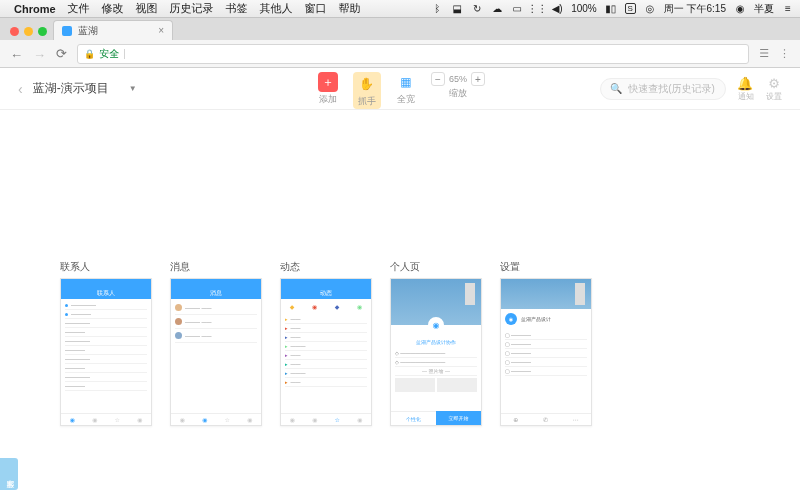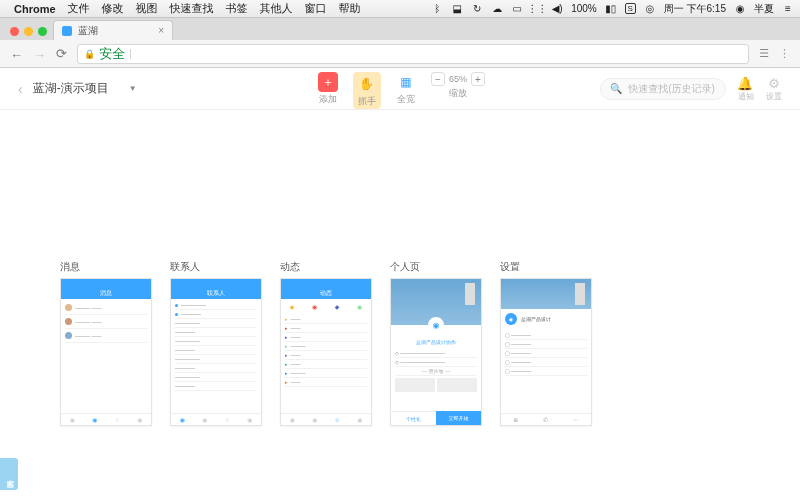--- a/index.html
+++ b/index.html
@@ -21,21 +21,21 @@
   .tab { background: #f5f5f5; border: 1px solid #c8c8c8; border-bottom: none; height: 20px; border-radius: 4px 4px 0 0; display: flex; align-items: center; padding: 0 8px; font-size: 10px; color: #555; min-width: 120px; gap:6px;}
   .tab .favicon { width: 10px; height: 10px; background: #3aa5ff; border-radius: 2px; }
   .tab .close { margin-left:auto; color:#888; cursor:pointer; }
 
   
   .chrome-bar { height: 28px; background: #f5f5f5; border-bottom: 1px solid #d0d0d0; display: flex; align-items: center; padding: 0 10px; gap: 10px; }
   .chrome-nav { display: flex; gap: 10px; color: #777; font-size: 13px; }
   .chrome-nav span { cursor: pointer; }
   .address { flex: 1; height: 20px; background: #fff; border: 1px solid #d6d6d6; border-radius: 3px; display: flex; align-items: center; padding: 0 6px; font-size: 10px; color: #555; gap: 4px; }
   .address .lock { color: #0a8a3a; font-size: 9px; }
-  .address .secure { color: #0a8a3a; font-size: 13px; }
+  .address .secure { color: #0a8a3a; font-size: 10px; }
   .chrome-right { display:flex; gap:10px; color:#888; }
 
   
   .page { background: #fff; height: calc(500px - 18px - 22px - 28px); position: relative; overflow:hidden; }
 
   .app-header { height: 42px; border-bottom: 1px solid #eee; display: flex; align-items: center; padding: 0 18px; }
   .back-arrow { color: #bbb; font-size: 14px; margin-right: 10px; cursor:pointer;}
   .project-name { font-size: 12px; color: #444; display: flex; align-items: center; gap: 20px; }
   .project-name .caret { font-size: 8px; color: #888; }
 
@@ -85,21 +85,21 @@
 </style>
 </head>
 <body>
 
 <div class="mac-menubar">
   <span class="apple-logo"></span>
   <span class="menu-item bold">Chrome</span>
   <span class="menu-item">文件</span>
   <span class="menu-item">修改</span>
   <span class="menu-item">视图</span>
-  <span class="menu-item">快速查找</span>
+  <span class="menu-item">历史记录</span>
   <span class="menu-item">书签</span>
   <span class="menu-item">其他人</span>
   <span class="menu-item">窗口</span>
   <span class="menu-item">帮助</span>
   <div class="right">
     <span class="ic">ᛒ</span>
     <span class="ic">⬓</span>
     <span class="ic">↻</span>
     <span class="ic">☁</span>
     <span class="ic">▭</span>
@@ -191,39 +191,20 @@
         <span class="ic">⚙</span>
         <span>设置</span>
       </div>
     </div>
   </div>
 
   <div class="screens-wrap">
     <div class="screens-row">
 
       <div class="screen-cell">
-        <div class="screen-label">消息</div>
-        <div class="screen-thumb">
-          <div class="ph-status"></div>
-            <div class="ph-nav">消息</div>
-          <div class="ph-list">
-            <div class="ph-row" style="height:14px"><span class="av"></span> ——— ——</div>
-            <div class="ph-row" style="height:14px"><span class="av" style="background:#c97"></span> ——— ——</div>
-            <div class="ph-row" style="height:14px"><span class="av" style="background:#8ac"></span> ——— ——</div>
-          </div>
-          <div class="ph-tabbar">
-              <span>◉</span>
-              <span class="act">◉</span>
-              <span>☆</span>
-              <span>◉</span>
-            </div>
-        </div>
-      </div>
-
-      <div class="screen-cell">
         <div class="screen-label">联系人</div>
         <div class="screen-thumb">
           <div class="ph-status"></div>
             <div class="ph-nav">联系人</div>
           <div class="ph-list">
             <div class="ph-row"><span class="dot"></span>—————</div>
             <div class="ph-row"><span class="dot"></span>————</div>
             <div class="ph-row">—————</div>
             <div class="ph-row">————</div>
             <div class="ph-row">—————</div>
@@ -236,20 +217,39 @@
           <div class="ph-tabbar">
               <span class="act">◉</span>
               <span>◉</span>
               <span>☆</span>
               <span>◉</span>
             </div>
         </div>
       </div>
 
       <div class="screen-cell">
+        <div class="screen-label">消息</div>
+        <div class="screen-thumb">
+          <div class="ph-status"></div>
+            <div class="ph-nav">消息</div>
+          <div class="ph-list">
+            <div class="ph-row" style="height:14px"><span class="av"></span> ——— ——</div>
+            <div class="ph-row" style="height:14px"><span class="av" style="background:#c97"></span> ——— ——</div>
+            <div class="ph-row" style="height:14px"><span class="av" style="background:#8ac"></span> ——— ——</div>
+          </div>
+          <div class="ph-tabbar">
+              <span>◉</span>
+              <span class="act">◉</span>
+              <span>☆</span>
+              <span>◉</span>
+            </div>
+        </div>
+      </div>
+
+      <div class="screen-cell">
         <div class="screen-label">动态</div>
         <div class="screen-thumb">
           <div class="ph-status"></div>
             <div class="ph-nav">动态</div>
           <div style="height:14px;background:#fff;display:flex;justify-content:space-around;align-items:center;font-size:6px">
             <span style="color:#f6b93b">◆</span>
               <span style="color:#e55039">◉</span>
               <span style="color:#4a69bd">◆</span>
               <span style="color:#78e08f">◉</span>
           </div>

